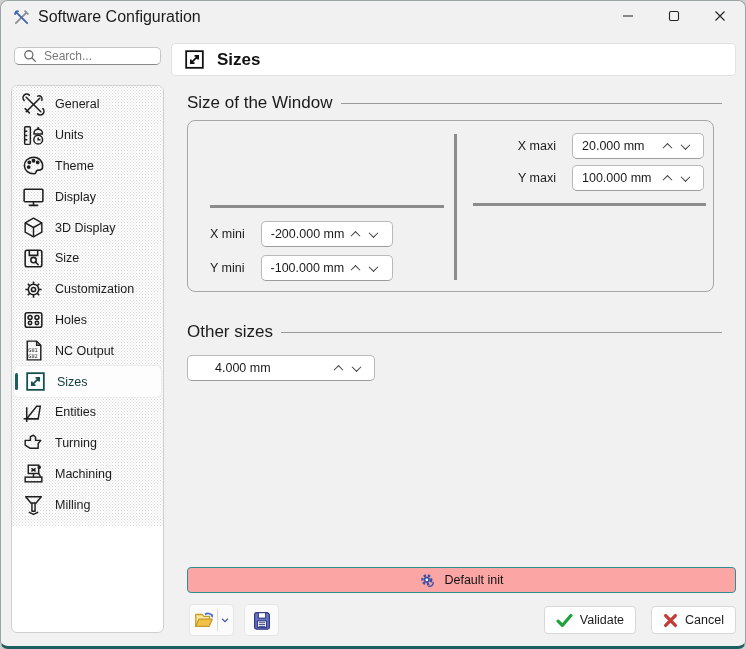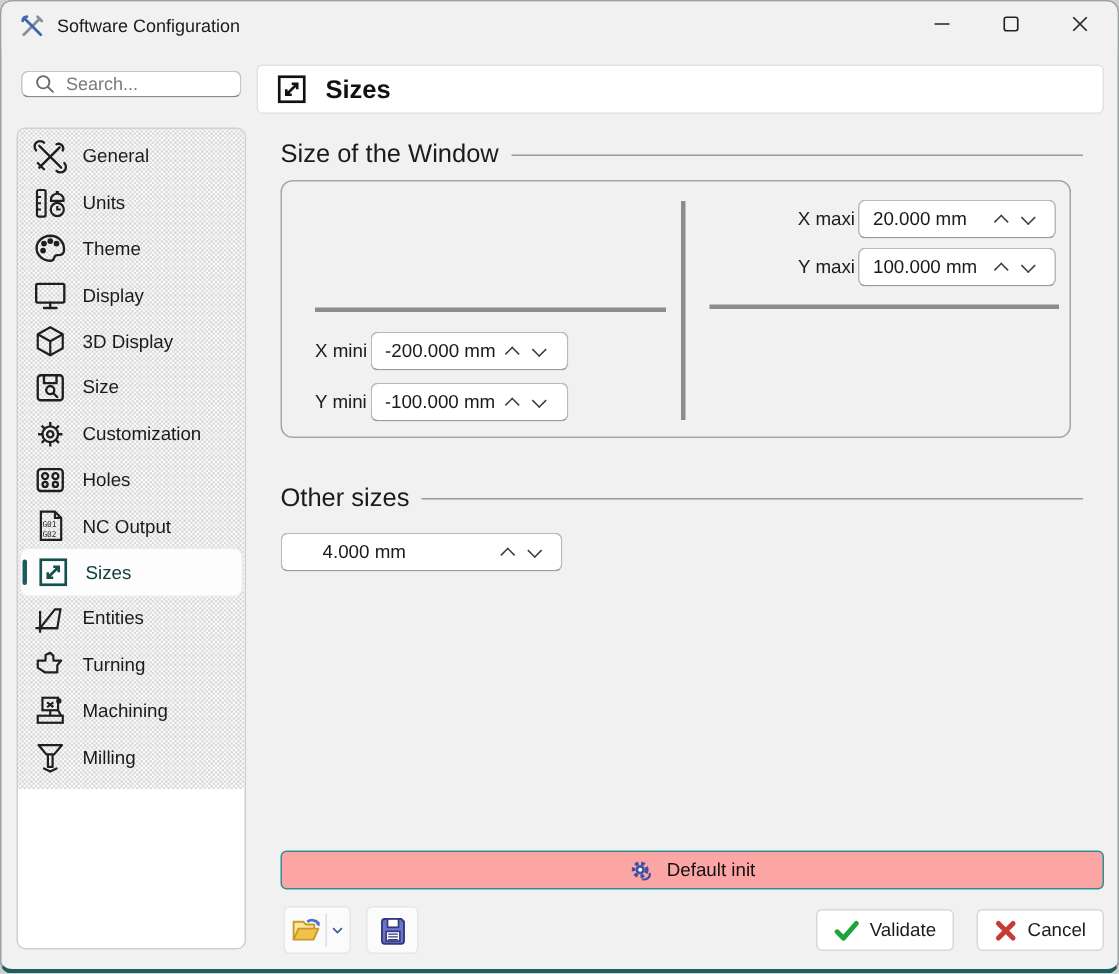--- a/index.html
+++ b/index.html
@@ -5,21 +5,21 @@
   * { margin:0; padding:0; box-sizing:border-box; }
   html,body { background:#cfcfcf; font-family:"Liberation Sans", sans-serif; }
   .window{
     position:relative; width:746px; height:649px; background:#f1f1f1;
     border:1px solid #9aa3a3; border-bottom:3px solid #1d5f5e;
     border-radius:8px; overflow:hidden; color:#1b1b1b;
   }
   
   .titlebar{position:absolute; left:0; top:0; right:0; height:32px; display:flex; align-items:center; background:#f1f1f1;}
   .titlebar .appicon{margin:0 8px 0 12px; display:flex;}
-  .titlebar .title{font-size:12px;}
+  .titlebar .title{font-size:16px;}
   .win-controls{position:absolute; right:2px; top:0; height:32px; display:flex;}
   .win-btn{width:46px; height:30px; display:flex; align-items:center; justify-content:center; cursor:default;}
   
   .search{
     position:absolute; left:13px; top:46px; width:147px; height:18px;
     background:#fff; border:1px solid #c6c6c6; border-bottom:1.5px solid #8a8a8a; border-radius:5px;
     display:flex; align-items:center; gap:7px; padding:0 8px;
   }
   .search input{border:none; outline:none; width:100%; font-size:12px; font-family:inherit; color:#222; background:transparent;}
   .search input::placeholder{color:#7a7a7a;}
@@ -52,21 +52,21 @@
   .group-label .gl-text{font-size:17px; white-space:nowrap;}
   .group-label .gl-line{flex:1; height:1px; background:#9a9a9a; margin-left:8px;}
   .diagram-box{
     position:relative; margin-top:7px; width:527px; height:172px;
     border:1px solid #a7a7a7; border-radius:8px; flex:0 0 auto;
   }
   .vline{position:absolute; left:266px; top:13px; width:3px; height:146px; background:#8c8c8c;}
   .hline{position:absolute; height:3px; background:#8c8c8c;}
   .hline.left{left:22px; top:84px; width:234px;}
   .hline.right{left:285px; top:82px; width:233px;}
-  .field-row{position:absolute; display:flex; align-items:center; gap:2px;}
+  .field-row{position:absolute; display:flex; align-items:center; gap:16px;}
   .field-row .f-label{font-size:12.5px; white-space:nowrap;}
   .spin{
     width:132px; height:26px; background:#fff; border:1px solid #b9b9b9; border-bottom-color:#9c9c9c;
     border-radius:5px; display:flex; align-items:center; padding:0 9px; gap:0;
   }
   .spin input{border:none; outline:none; flex:1 1 auto; min-width:0; font-size:12.5px; font-family:inherit; color:#1b1b1b; background:transparent;}
   .spin .chev-btn{flex:0 0 auto; width:18px; height:18px; display:flex; align-items:center; justify-content:center; cursor:default;}
   .chev{display:inline-block; width:7px; height:7px; border-right:1.4px solid #3c3c3c; border-bottom:1.4px solid #3c3c3c;}
   .chev.up{transform:rotate(-135deg) translate(-1px,-1px);}
   .chev.down{transform:rotate(45deg) translate(-1px,-1px);}

